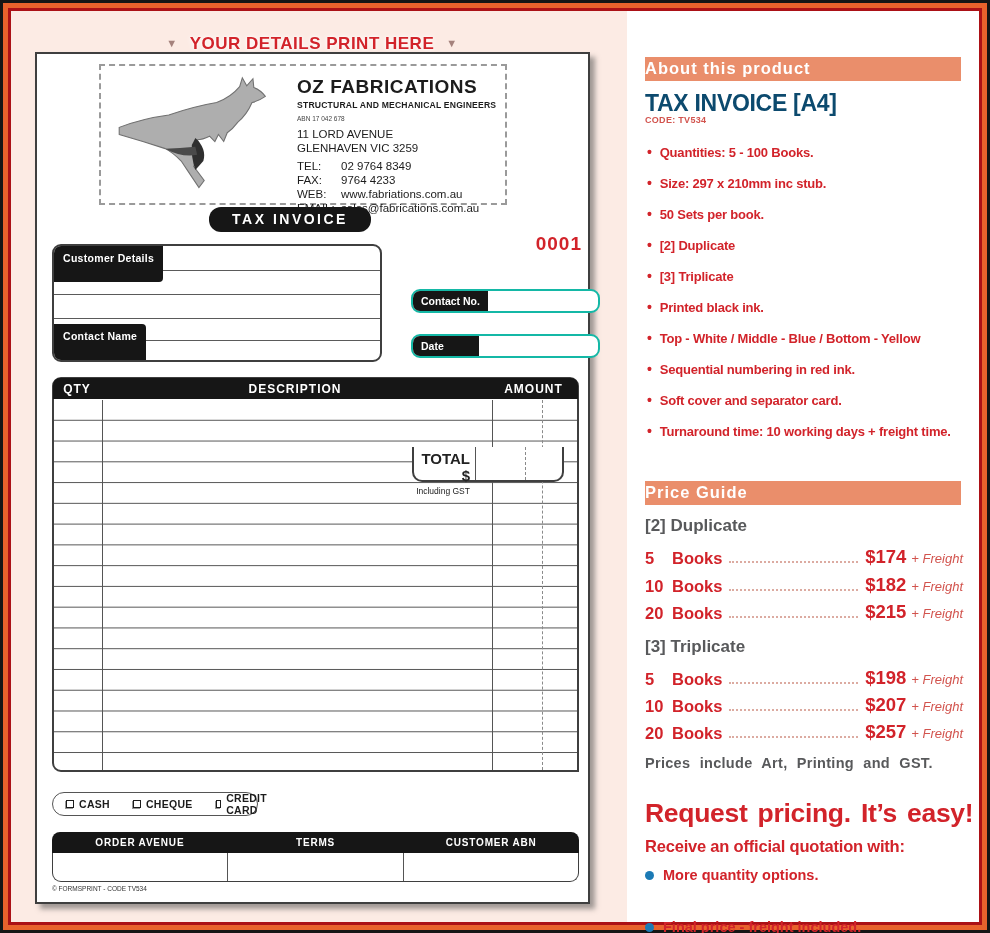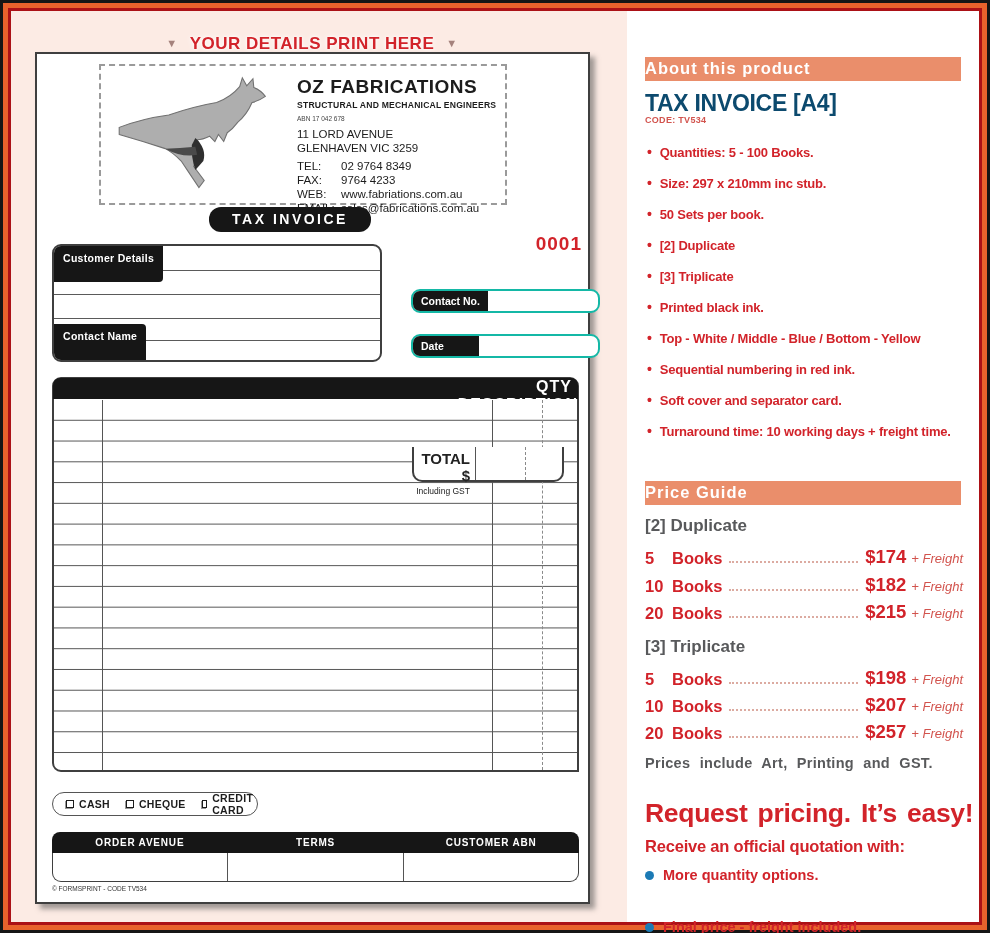--- a/index.html
+++ b/index.html
@@ -45,22 +45,22 @@
   .tab-bottom { left:0; bottom:0; border-radius:0 4px 0 7px; }
 
   .field { position:absolute; left:353px; width:189px; height:24px; background:#fff;
     border:2px solid #14b8a6; border-radius:9px; overflow:hidden; display:flex;margin-left:21px; }
   .field-label { background:#161616; color:#fff; font-size:10.5px; font-weight:bold;
     line-height:20px; padding:0 8px; min-width:66px; }
 
   .items-table { position:absolute; left:15px; top:323px; width:527px; height:395px;
     border:2px solid #3f3f3f; border-radius:9px 9px 0 9px; background:#fff; }
   .items-head { position:absolute; left:-1px; top:-1px; right:-1px; height:21px; background:#161616;
-    border-radius:7px 7px 0 0; display:flex; color:#fff; font-size:16px; font-weight:bold;
-    letter-spacing:1px; align-items:flex-end;flex-direction:column; }
+    border-radius:7px 7px 0 0; display:flex; color:#fff; font-size:12px; font-weight:bold;
+    letter-spacing:1px; align-items:center; }
   .col-qty { width:48px; text-align:center; }
   .col-desc { flex:1; text-align:center; }
   .col-amt { width:89px; text-align:center; }
   .items-body { position:absolute; left:0; top:21px; right:0; bottom:0;
     background-image:linear-gradient(to bottom, transparent 19.7px, #555 19.7px);
     background-size:100% 20.78px; }
   .vline { position:absolute; top:0; bottom:0; width:0; }
   .vline-solid { border-left:1.7px solid #555; }
   .vline-dashed { border-left:1px dashed #8a8a8a; }
 
@@ -68,21 +68,21 @@
     background:#fff; border:2px solid #3f3f3f; border-top:none; border-radius:0 0 10px 10px; }
   .total-label-area { position:absolute; left:0; top:0; bottom:0; width:61px;
     text-align:right; padding:3px 5px 0 0; color:#222; }
   .total-main { font-size:15px; font-weight:bold; }
   .total-sub { font-size:8.5px; margin-top:2px; }
   .total-div-solid { position:absolute; left:61px; top:0; bottom:0; border-left:1.7px solid #555; }
   .total-div-dashed { position:absolute; left:111px; top:0; bottom:0; border-left:1px dashed #8a8a8a; }
 
   .pay-pill { position:absolute; left:15px; top:738px; width:206px; height:24px;
     border:1.5px solid #555; border-radius:12px; display:flex; align-items:center;
-    padding-left:13px; gap:16px; background:#fff; }
+    padding-left:13px; gap:23px; background:#fff; }
   .pay-item { display:flex; align-items:center; font-size:10.5px; font-weight:bold;
     color:#1c1c1c; letter-spacing:.3px; }
   .checkbox { width:8px; height:8px; border:1.6px solid #1c1c1c; margin-right:5px;
     box-shadow:-1px 1px 0 #999; }
 
   .footer-table { position:absolute; left:15px; top:778px; width:527px; height:50px; }
   .footer-head { position:absolute; left:0; top:0; right:0; height:21px; background:#161616;
     border-radius:8px 8px 0 0; display:flex; color:#fff; font-size:10px; font-weight:bold;
     letter-spacing:.8px; align-items:center; }
   .footer-col { flex:1; text-align:center; }

